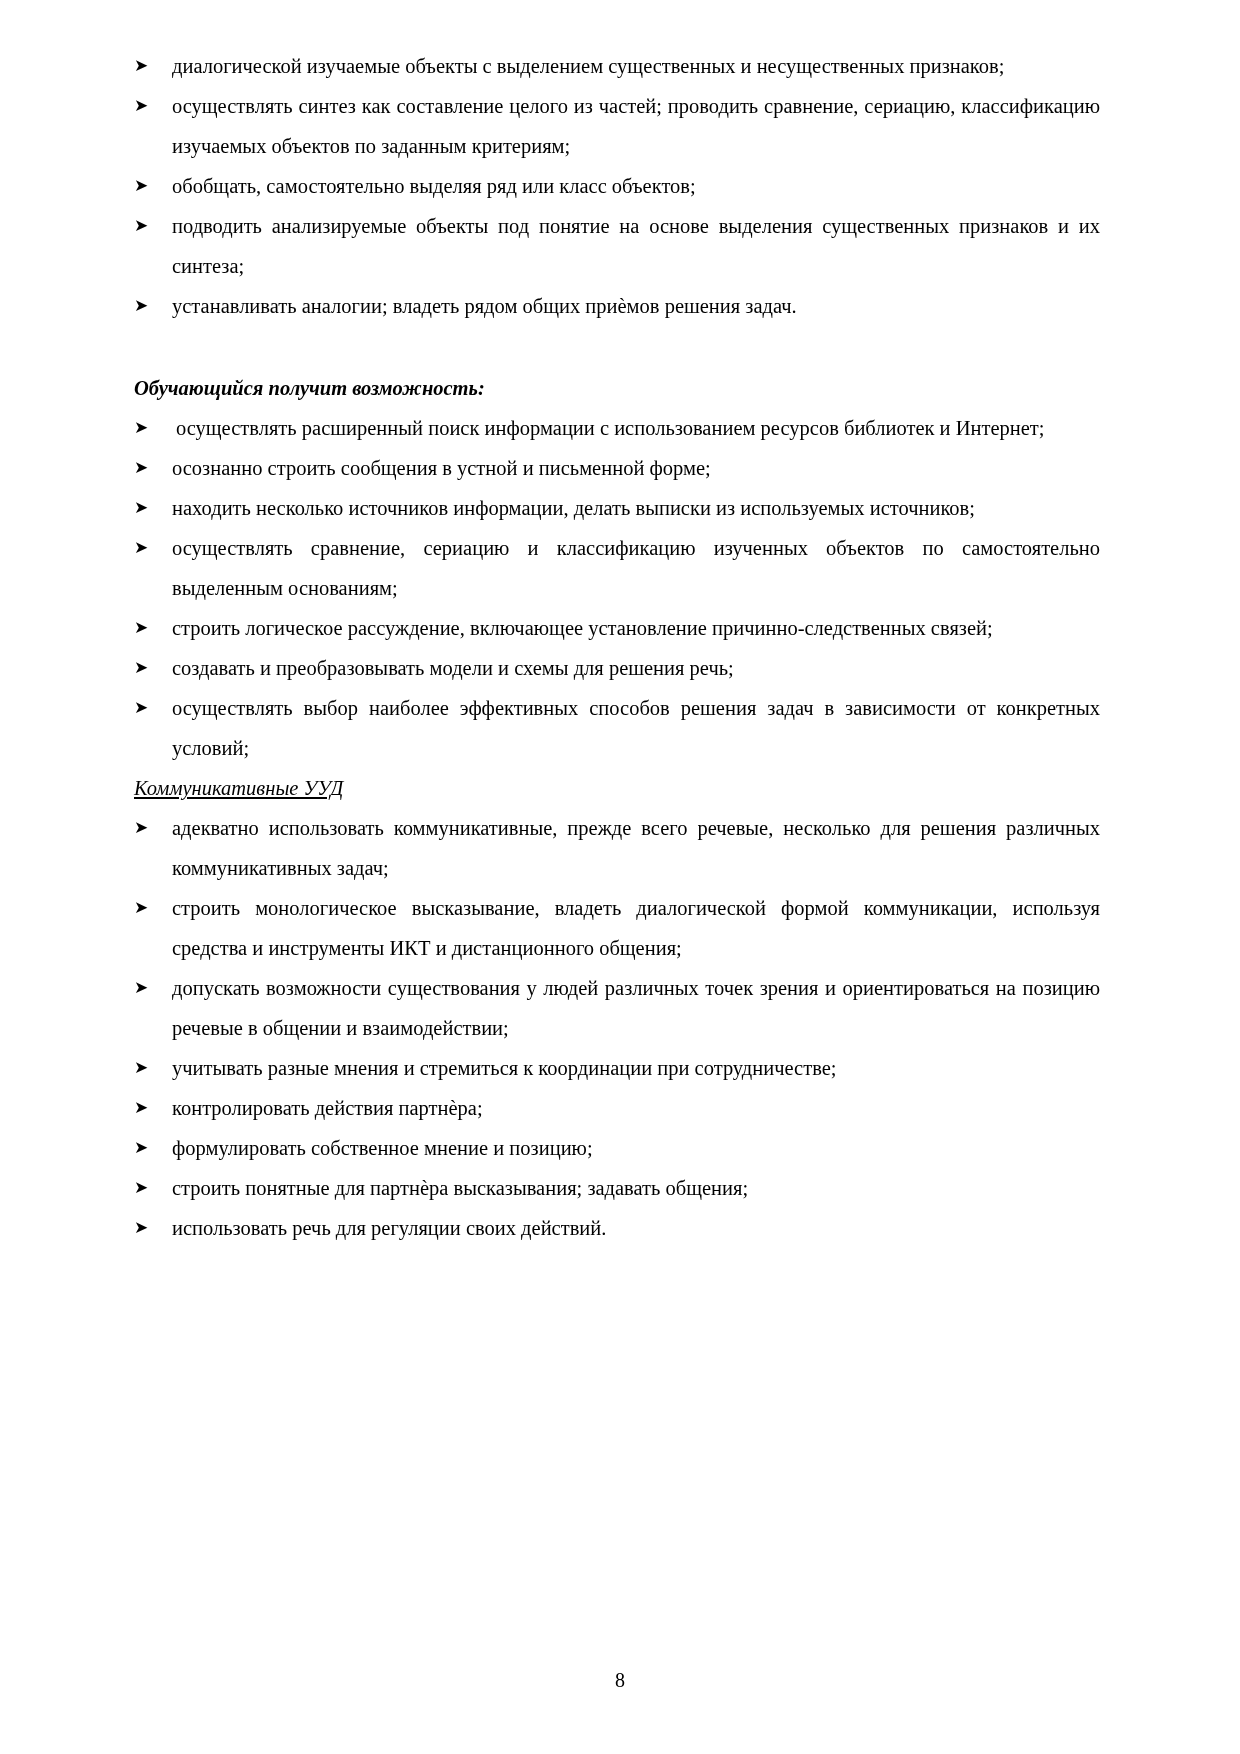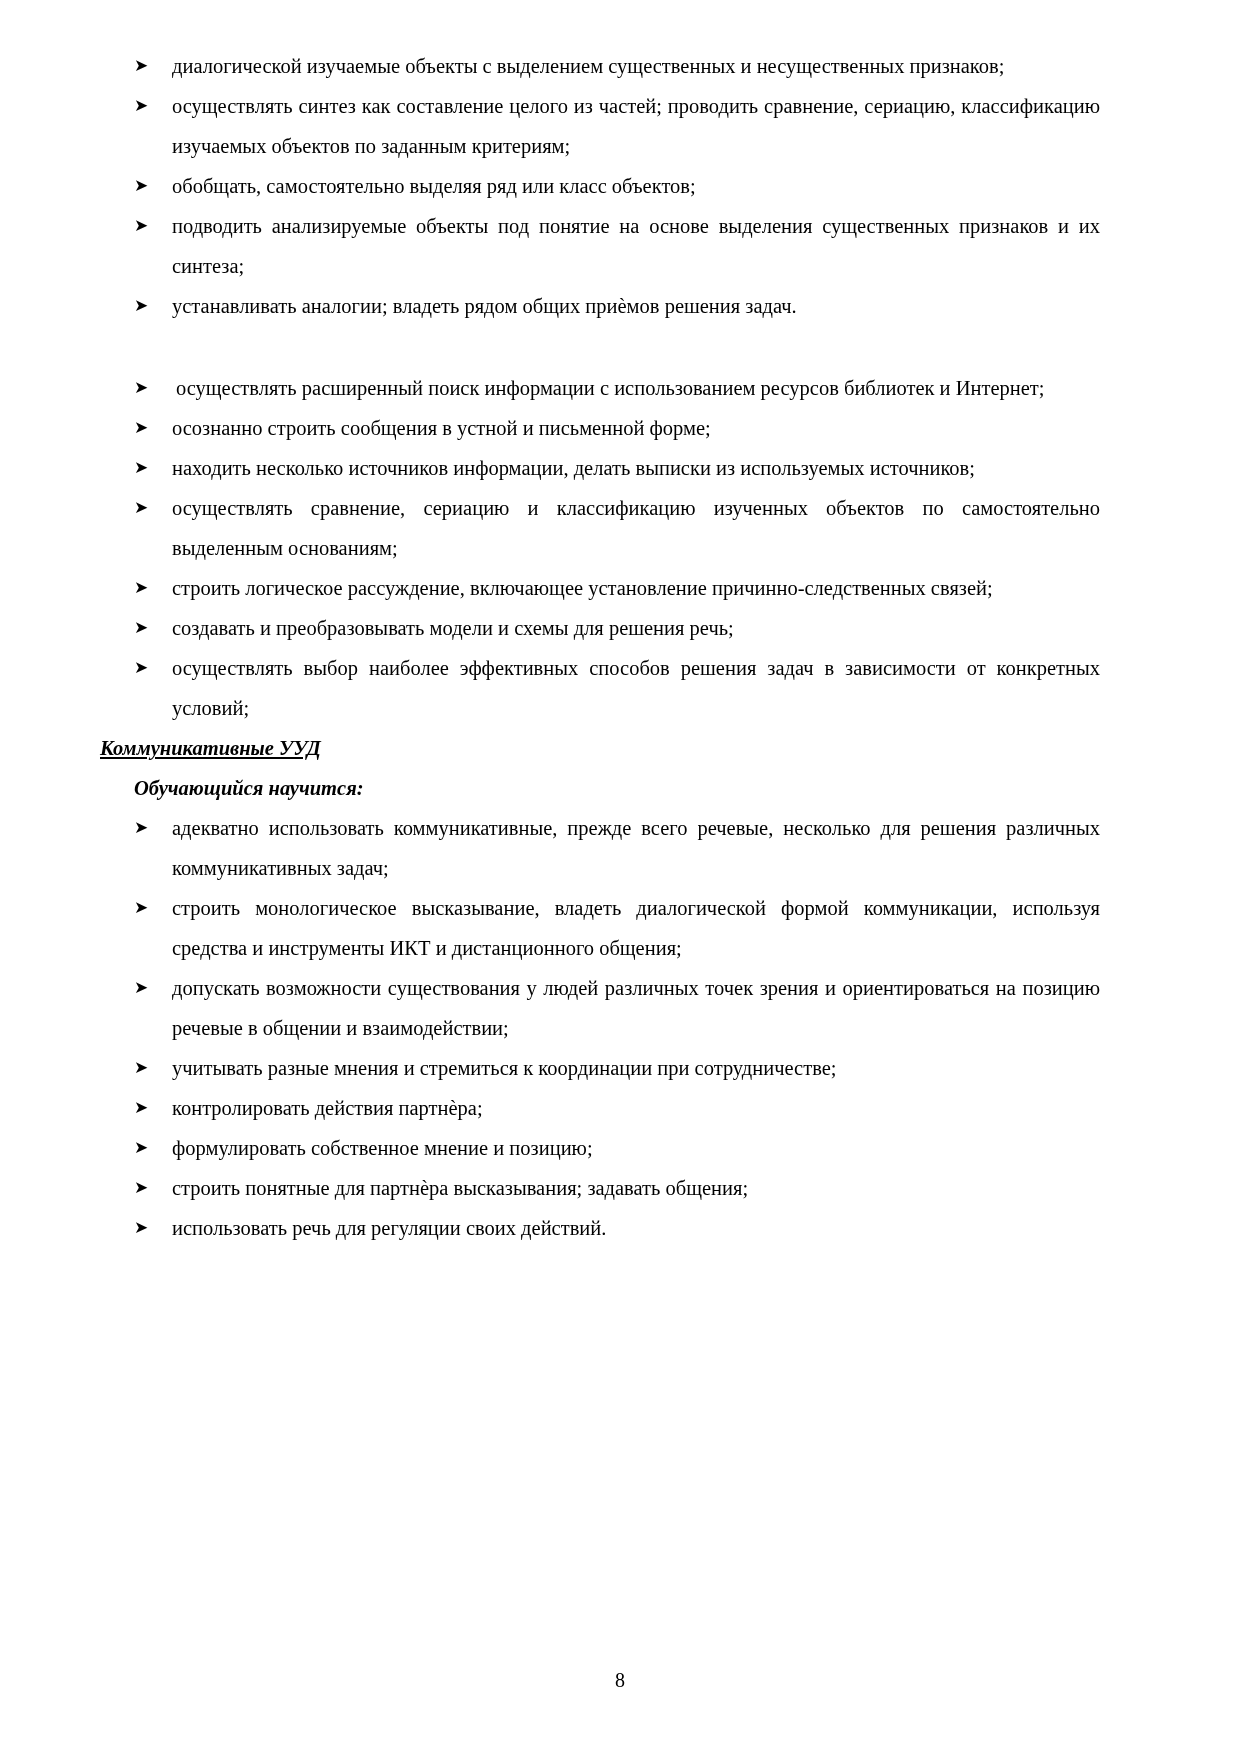--- a/index.html
+++ b/index.html
@@ -47,23 +47,24 @@
   }
   .heading-italic-bold {
     font-style: italic;
     font-weight: bold;
     font-size: 20.5px;
     line-height: 40px;
     margin-left: 34px;
   }
   .heading-underline {
     font-style: italic;
-    font-weight: bold;
+    font-weight: normal;
     font-size: 20.5px;
     line-height: 40px;
+    margin-left: 34px;
     text-decoration: underline;
   }
   .spacer-lg { height: 42px; }
   .justify .txt { text-align: justify; text-align-last: left; }
   .justify-full .txt { text-align: justify; }
   .page-number {
     position: absolute;
     left: 0;
     right: 0;
     bottom: 62px;
@@ -97,20 +98,21 @@
         <span class="txt">подводить анализируемые объекты под понятие на основе выделения существенных признаков и их синтеза;</span>
       </li>
       <li>
         <span class="marker">➤</span>
         <span class="txt">устанавливать аналогии; владеть рядом общих приѐмов решения задач.</span>
       </li>
     </ul>
 
     <div class="spacer-lg"></div>
 
+    <div class="heading-italic-bold">Обучающийся получит возможность:</div>
 
     <ul class="bullets justify">
       <li class="indent-sm">
         <span class="marker">➤</span>
         <span class="txt">осуществлять расширенный поиск информации с использованием ресурсов библиотек и Интернет;</span>
       </li>
       <li>
         <span class="marker">➤</span>
         <span class="txt">осознанно строить сообщения в устной и письменной форме;</span>
       </li>
@@ -130,21 +132,20 @@
         <span class="marker">➤</span>
         <span class="txt">создавать и преобразовывать модели и схемы для решения речь;</span>
       </li>
       <li>
         <span class="marker">➤</span>
         <span class="txt">осуществлять выбор наиболее эффективных способов решения задач в зависимости от  конкретных условий;</span>
       </li>
     </ul>
 
     <div class="heading-underline">Коммуникативные УУД</div>
-    <div class="heading-italic-bold">Обучающийся научится:</div>
 
     <ul class="bullets justify">
       <li>
         <span class="marker">➤</span>
         <span class="txt">адекватно использовать коммуникативные, прежде всего речевые, несколько для решения различных коммуникативных задач;</span>
       </li>
       <li>
         <span class="marker">➤</span>
         <span class="txt">строить монологическое высказывание, владеть диалогической формой коммуникации, используя средства и инструменты ИКТ и дистанционного общения;</span>
       </li>

